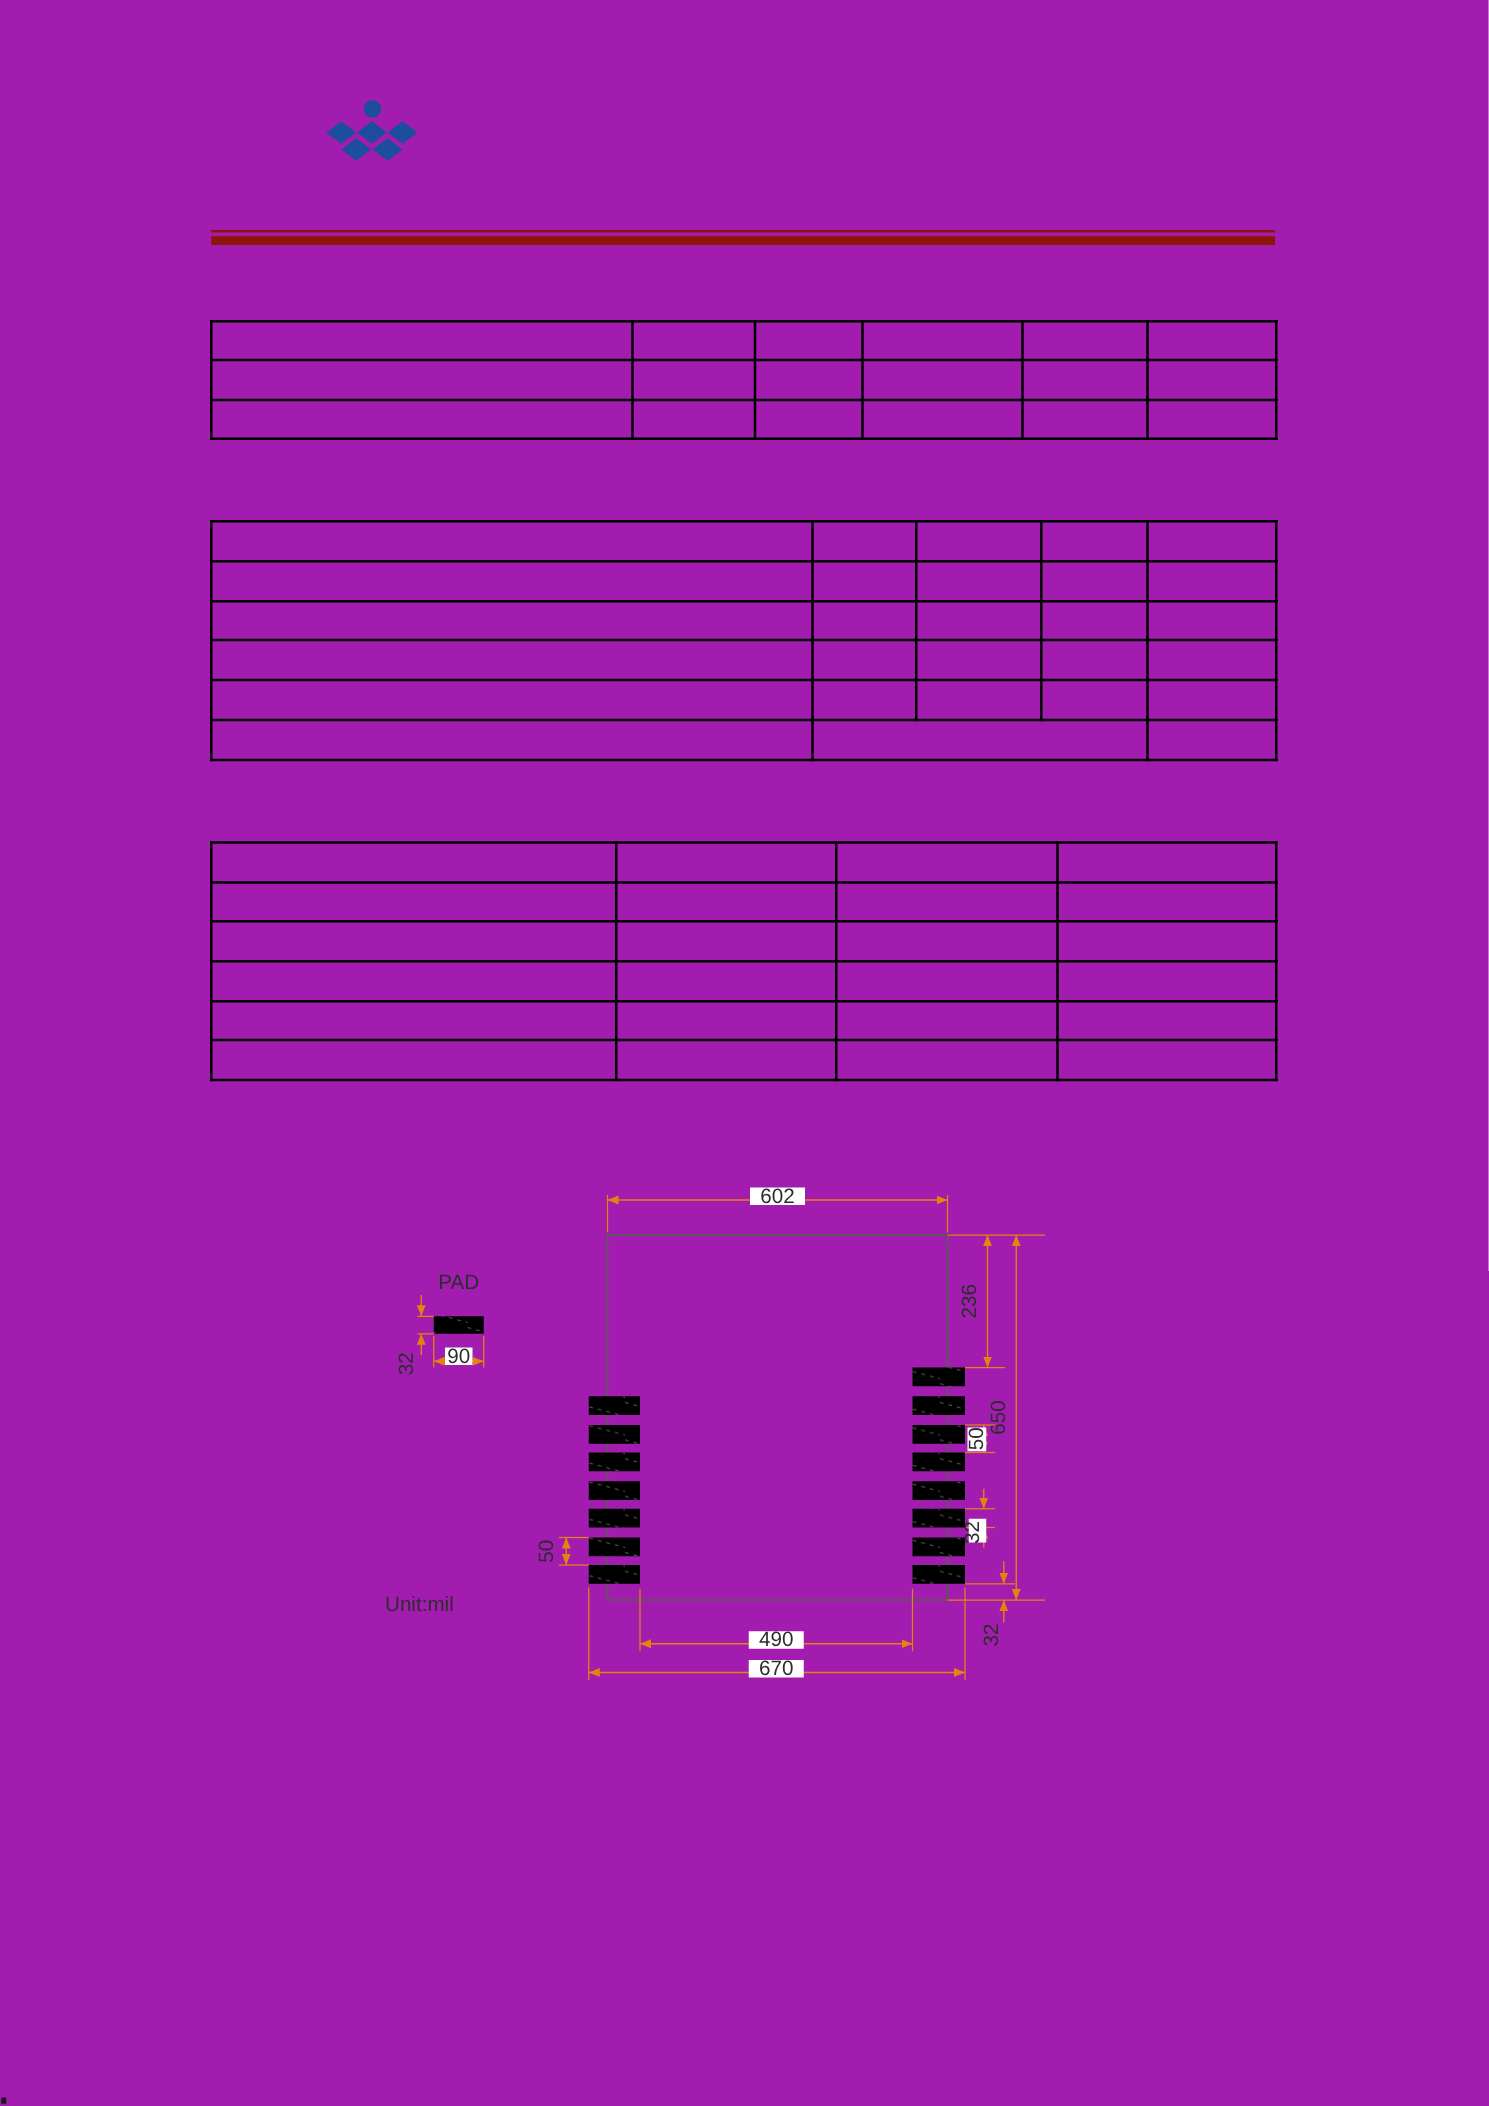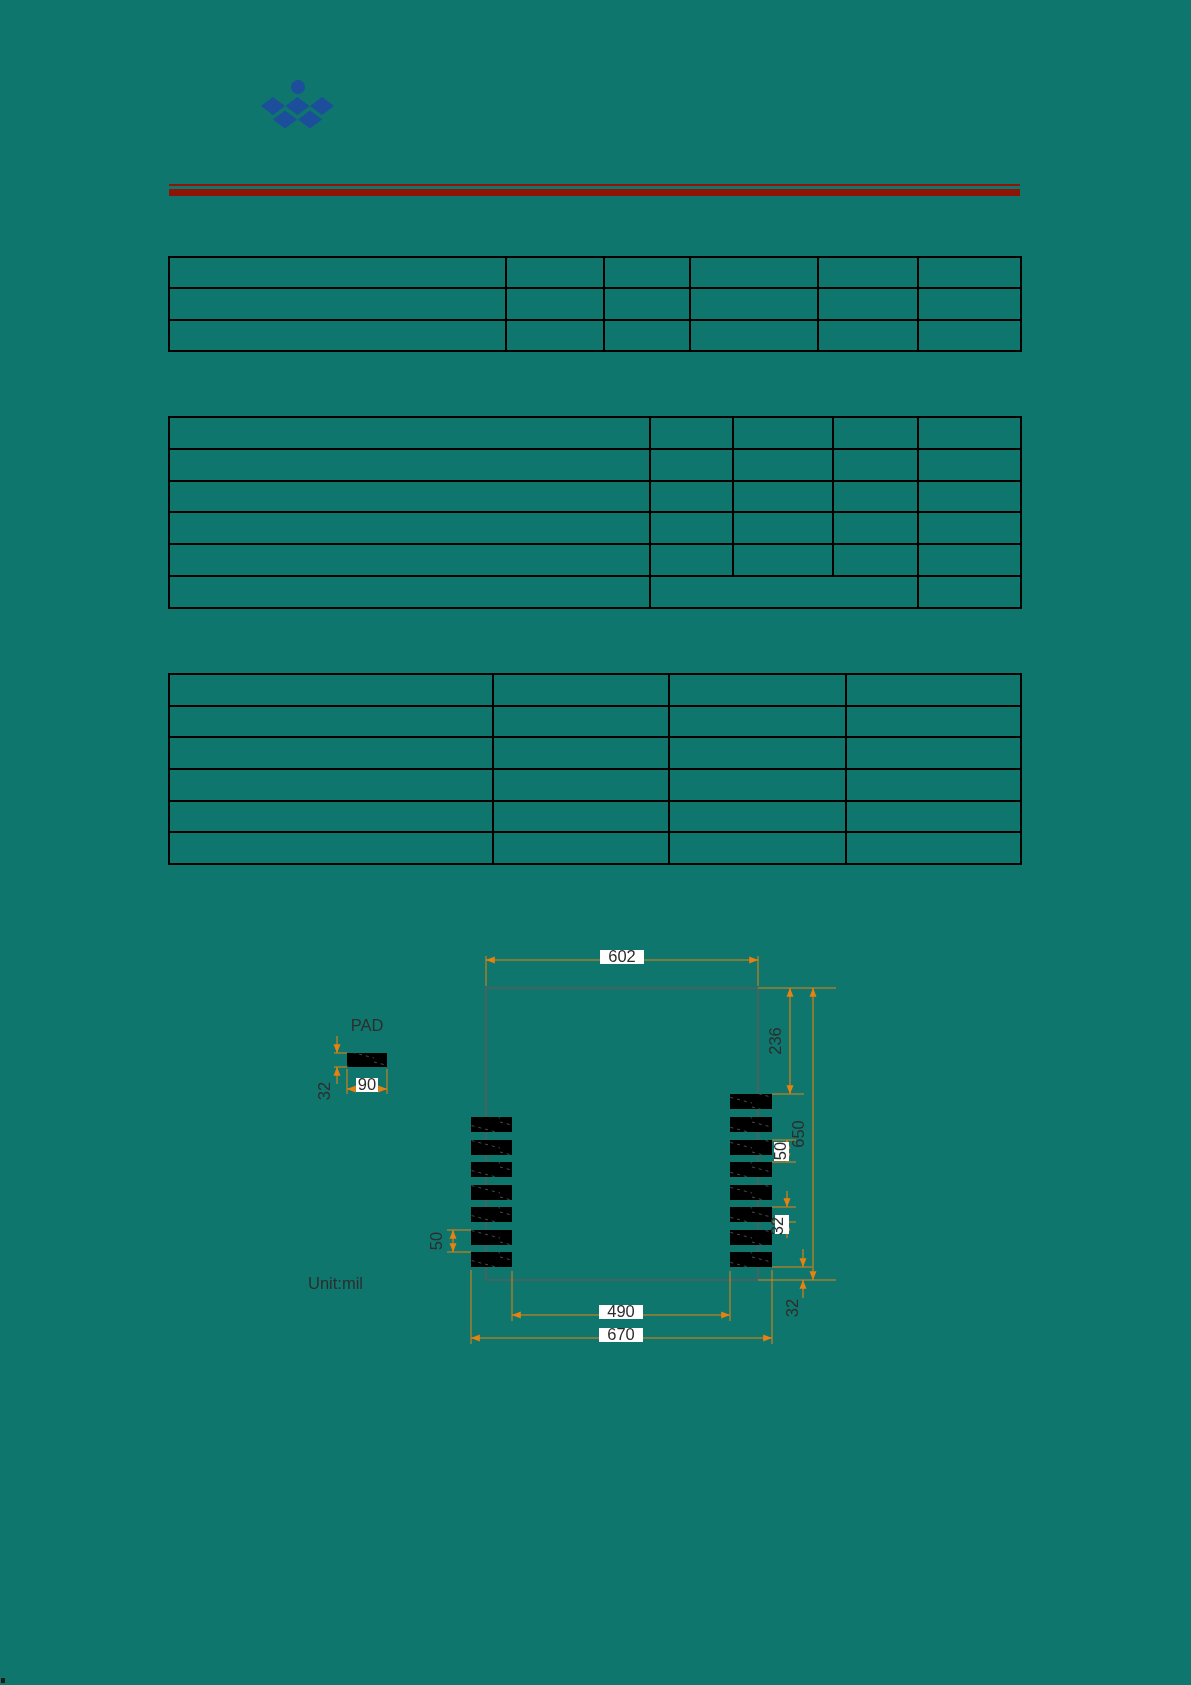--- a/index.html
+++ b/index.html
@@ -1,16 +1,16 @@
 <!DOCTYPE html>
 <html><head>
 <meta charset="utf-8">
 <style>
   html,body{margin:0;padding:0;background:#fff;}
-  .page{position:relative;width:1191px;height:1685px;background:#0f766e;overflow:hidden;
+  .page{position:relative;width:1191px;height:1685px;background:#a21caf;overflow:hidden;
         font-family:"Liberation Sans",sans-serif;}
   .logo{position:absolute;left:255px;top:70px;}
   .rule{position:absolute;left:169px;width:851px;background:#8e1408;}
   .rule.thin{top:184px;height:2px;}
   .rule.thick{top:189px;height:7px;}
   table.sheet{position:absolute;left:168px;border-collapse:collapse;table-layout:fixed;}
   table.sheet td{border:2px solid #000;padding:0;}
   #t1{top:256px;width:852px;height:96px;}
   #t2{top:416px;width:852px;height:193px;}
   #t3{top:673px;width:852px;height:192px;}

